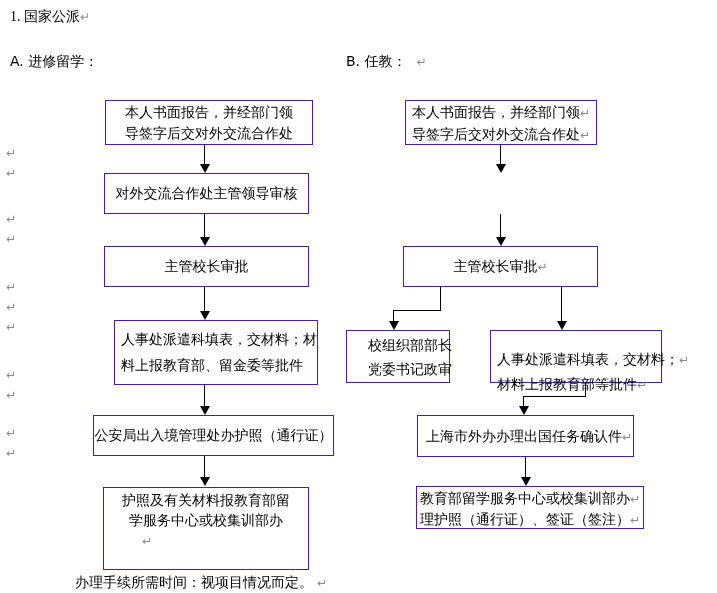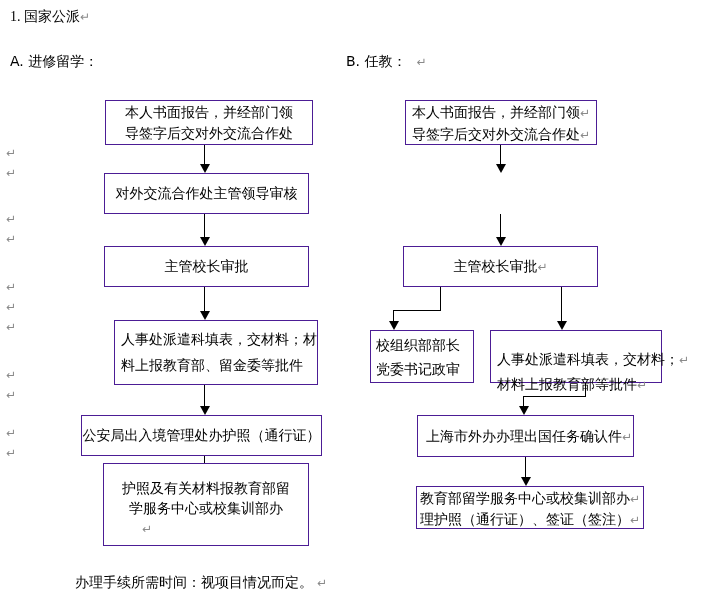--- a/index.html
+++ b/index.html
@@ -72,28 +72,28 @@
   <div class="ah" style="left:200px;top:311px;"></div>
 
   <div class="box" style="left:105px;top:320px;width:204px;height:65px;text-align:left;padding:5px 0 0 6px;margin-left:9px;">
     <div class="ln" style="line-height:26px;"><span>人事处派遣科填表，交材料；材</span></div>
     <div class="ln" style="line-height:26px;"><span>料上报教育部、留金委等批件</span></div>
   </div>
 
   <div class="vl" style="left:204px;top:385px;height:21px;"></div>
   <div class="ah" style="left:200px;top:406px;"></div>
 
-  <div class="box" style="left:81px;top:415px;width:241px;height:41px;line-height:39px;">
+  <div class="box" style="left:93px;top:415px;width:241px;height:41px;line-height:39px;">
     <span>公安局出入境管理处办护照（通行证）</span>
   </div>
 
   <div class="vl" style="left:204px;top:456px;height:21px;"></div>
   <div class="ah" style="left:200px;top:477px;"></div>
 
-  <div class="box" style="left:103px;top:463px;width:206px;height:83px;padding-top:14px;">
+  <div class="box" style="left:103px;top:487px;width:206px;height:83px;padding-top:2px;">
     <div class="ln" style="line-height:20px;"><span>护照及有关材料报教育部留</span></div>
     <div class="ln" style="line-height:20px;"><span>学服务中心或校集训部办</span></div>
     <div class="ln" style="line-height:20px;text-align:left;padding-left:38px;"><span class="pmark">↵</span></div>
   </div>
 
   <div class="txt" style="left:75px;top:574px;">
     <span>办理手续所需时间：视项目情况而定。</span><span class="pmark" style="margin-left:4px;">↵</span>
   </div>
 
   <div class="box" style="left:405px;top:100px;width:192px;height:45px;padding-top:1px;">
@@ -113,21 +113,21 @@
   </div>
 
   <div class="vl" style="left:440px;top:287px;height:24px;"></div>
   <div class="hl" style="left:393px;top:310px;width:48px;"></div>
   <div class="vl" style="left:393px;top:310px;height:12px;"></div>
   <div class="ah" style="left:389px;top:321px;"></div>
 
   <div class="vl" style="left:561px;top:287px;height:35px;"></div>
   <div class="ah" style="left:557px;top:321px;"></div>
 
-  <div class="box" style="left:370px;top:330px;width:104px;height:53px;text-align:left;padding:2px 0 0 5px;">
+  <div class="box" style="left:346px;top:330px;width:104px;height:53px;text-align:left;padding:2px 0 0 21px;">
     <div class="ln" style="line-height:24px;"><span>校组织部部长</span></div>
     <div class="ln" style="line-height:24px;"><span>党委书记政审</span></div>
   </div>
 
   <div class="box" style="left:490px;top:330px;width:172px;height:53px;text-align:left;padding:16px 0 0 6px;overflow:visible;">
     <div class="ln" style="line-height:24px;"><span>人事处派遣科填表，交材料；</span><span class="pmark">↵</span></div>
     <div class="ln" style="line-height:24px;"><span>材料上报教育部等批件</span><span class="pmark">↵</span></div>
   </div>
 
   <div class="vl" style="left:585px;top:383px;height:14px;"></div>

